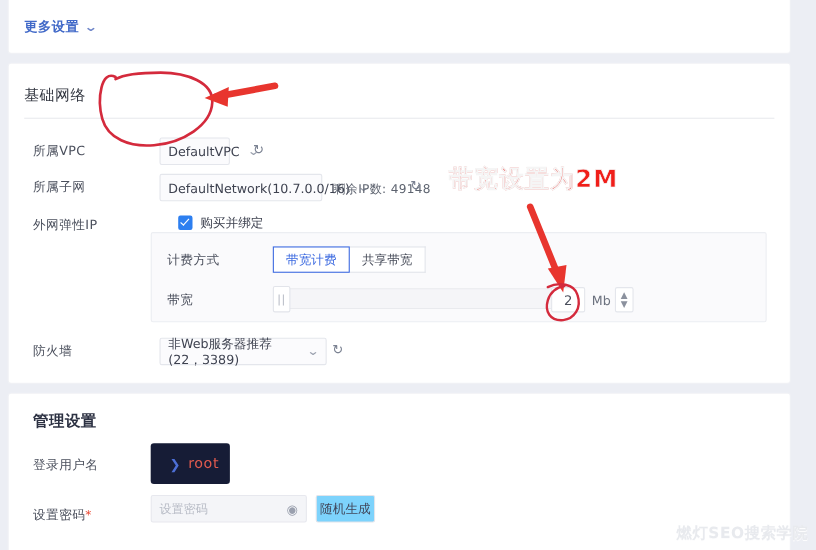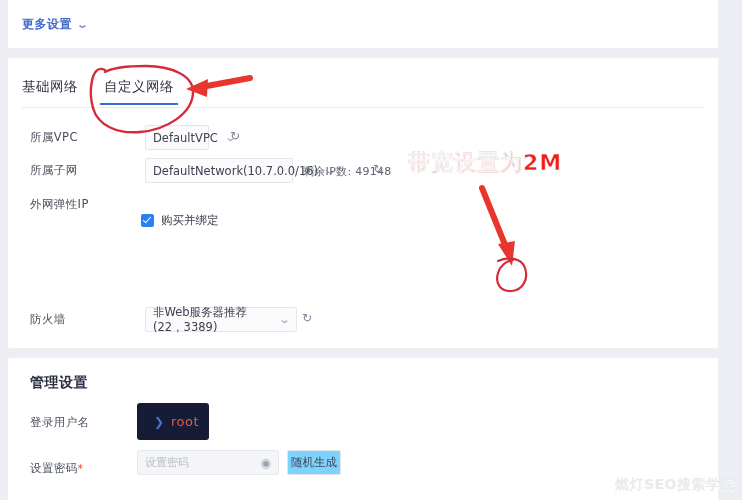--- a/index.html
+++ b/index.html
@@ -202,21 +202,20 @@
     <div class="more-settings">
       <span>更多设置</span>
       <span class="chev">⌄</span>
     </div>
   </div>
 
   <div class="card" id="card-network">
 
     <div class="tabs">
       <div class="tab">基础网络</div>
-      <div class="tab active">自定义网络</div>
     </div>
     <div class="tabs-rule"></div>
 
     <div class="row" style="top:67px;">
       <div class="row-label">所属VPC</div>
       <div class="select" style="left:137px; top:0; width:64px;">
         <span>DefaultVPC</span>
         <span class="caret">⌄</span>
       </div>
       <div class="refresh" style="left:222px; top:4px;">↻</div>
@@ -227,36 +226,57 @@
       <div class="select" style="left:137px; top:0; width:148px;">
         <span>DefaultNetwork(10.7.0.0/16)</span>
         <span class="caret">⌄</span>
       </div>
       <div class="sidenote" style="left:295px; top:6px;">剩余IP数: 49148</div>
       <div class="refresh" style="left:365px; top:4px;">↻</div>
     </div>
 
     <div class="row" style="top:134px;">
       <div class="row-label">外网弹性IP</div>
-      <div class="chk-wrap" style="left:133px; top:3px;margin-top:18px;">
+      <div class="chk-wrap" style="left:154px; top:3px;">
         <span class="chk"></span>
         <span class="chk-label">购买并绑定</span>
       </div>
     </div>
 
     <div class="row" style="top:249px;">
       <div class="row-label">防火墙</div>
       <div class="select" style="left:137px; top:0; width:152px;">
         <span>非Web服务器推荐(22，3389)</span>
         <span class="caret">⌄</span>
       </div>
       <div class="refresh" style="left:294px; top:4px;">↻</div>
     </div>
   </div>
 
+  <div id="inner-panel">
+    <div class="inner-label" style="left:14px; top:17px;">计费方式</div>
+    <div class="seg" style="left:110px; top:12px;">
+      <div class="seg-btn sel">带宽计费</div>
+      <div class="seg-btn">共享带宽</div>
+    </div>
+
+    <div class="inner-label" style="left:14px; top:53px;">带宽</div>
+
+    <div class="slider-track" style="left:122px; top:50px; width:258px;"></div>
+    <div class="slider-handle" style="left:110px; top:48px;">
+      <span>||</span>
+    </div>
+
+    <div class="num-box" style="left:363px; top:49px; width:31px;">2</div>
+    <div class="unit" style="left:400px; top:54px;">Mb</div>
+    <div class="spinner" style="left:421px; top:49px;">
+      <i>▲</i>
+      <i>▼</i>
+    </div>
+  </div>
 
   <div class="card" id="card-manage">
     <div class="section-title">管理设置</div>
     <div class="row" style="top:52px;">
       <div class="row-label">登录用户名</div>
     </div>
     <div class="row" style="top:98px;">
       <div class="row-label">
         <span>设置密码</span><span class="req">*</span>
       </div>

